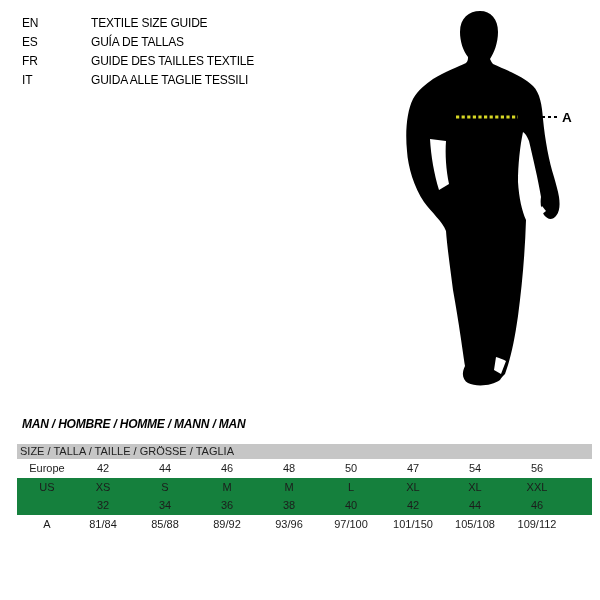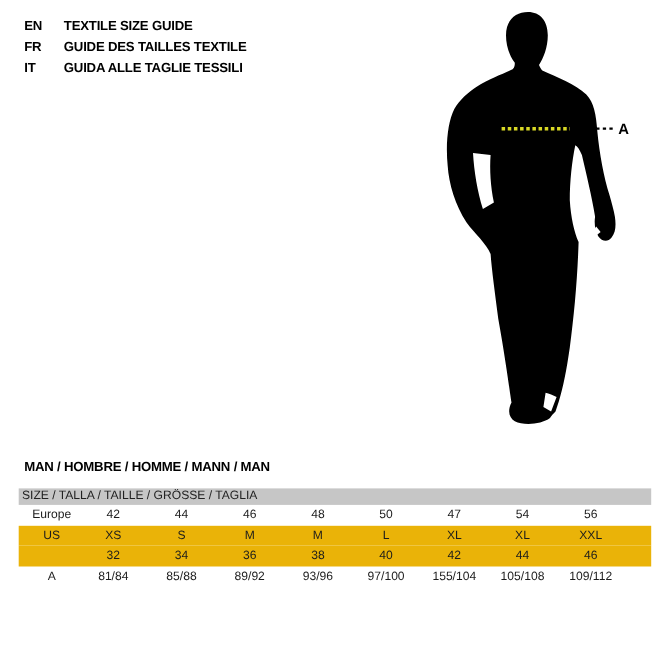--- a/index.html
+++ b/index.html
@@ -17,22 +17,23 @@
   .lang-list {
     position: absolute;
     left: 22px;
     top: 14px;
   }
   .lang-row {
     display: grid;
     grid-template-columns: 36px auto;
     line-height: 19px;
     font-size: 12px;
-    font-weight: bold;
-    letter-spacing: -0.2px;
+    font-weight: normal;
+    letter-spacing: -0.2px;
+    gap: 33px;
   }
 
   
   .categories {
     position: absolute;
     left: 22px;
     top: 109px;
   }
   .category-line {
     line-height: 19px;
@@ -52,20 +53,21 @@
   .figure-wrap svg { display: block; }
 
   
   .section-title {
     position: absolute;
     left: 22px;
     top: 417px;
     font-size: 12px;
     font-weight: bold;
     letter-spacing: -0.2px;
+    font-style: italic;
   }
 
   
   .size-table {
     position: absolute;
     left: 17px;
     top: 444px;
     width: 575px;
     font-size: 11px;
   }
@@ -76,21 +78,21 @@
     color: #222;
     padding-left: 3px;
   }
   .size-table .trow {
     display: grid;
     grid-template-columns: 55px repeat(8, 62px);
     height: 18.5px;
     align-items: center;
     color: #1c1c1c;
   }
-  .size-table .trow.shade { background: #eab308; }
+  .size-table .trow.shade { background: #15803d; }
   .size-table .tlabel { padding-left: 5px; text-align: center; }
   .size-table .tcell { text-align: center; }
 
   
   .footnote {
     position: absolute;
     left: 22px;
     top: 548px;
     font-size: 11.5px;
     font-weight: bold;
@@ -99,20 +101,24 @@
 </style>
 </head>
 <body>
 
 <div class="canvas">
 
   <div class="lang-list">
     <div class="lang-row">
       <span>EN</span>
       <span>TEXTILE SIZE GUIDE</span>
+    </div>
+    <div class="lang-row">
+      <span>ES</span>
+      <span>GUÍA DE TALLAS</span>
     </div>
     <div class="lang-row">
       <span>FR</span>
       <span>GUIDE DES TAILLES TEXTILE</span>
     </div>
     <div class="lang-row">
       <span>IT</span>
       <span>GUIDA ALLE TAGLIE TESSILI</span>
     </div>
   </div>
@@ -219,20 +225,20 @@
       <span class="tcell">46</span>
     </div>
 
     <div class="trow">
       <span class="tlabel">A</span>
       <span class="tcell">81/84</span>
       <span class="tcell">85/88</span>
       <span class="tcell">89/92</span>
       <span class="tcell">93/96</span>
       <span class="tcell">97/100</span>
-      <span class="tcell">155/104</span>
+      <span class="tcell">101/150</span>
       <span class="tcell">105/108</span>
       <span class="tcell">109/112</span>
     </div>
   </div>
 
 
 </div>
 
 </body></html>

